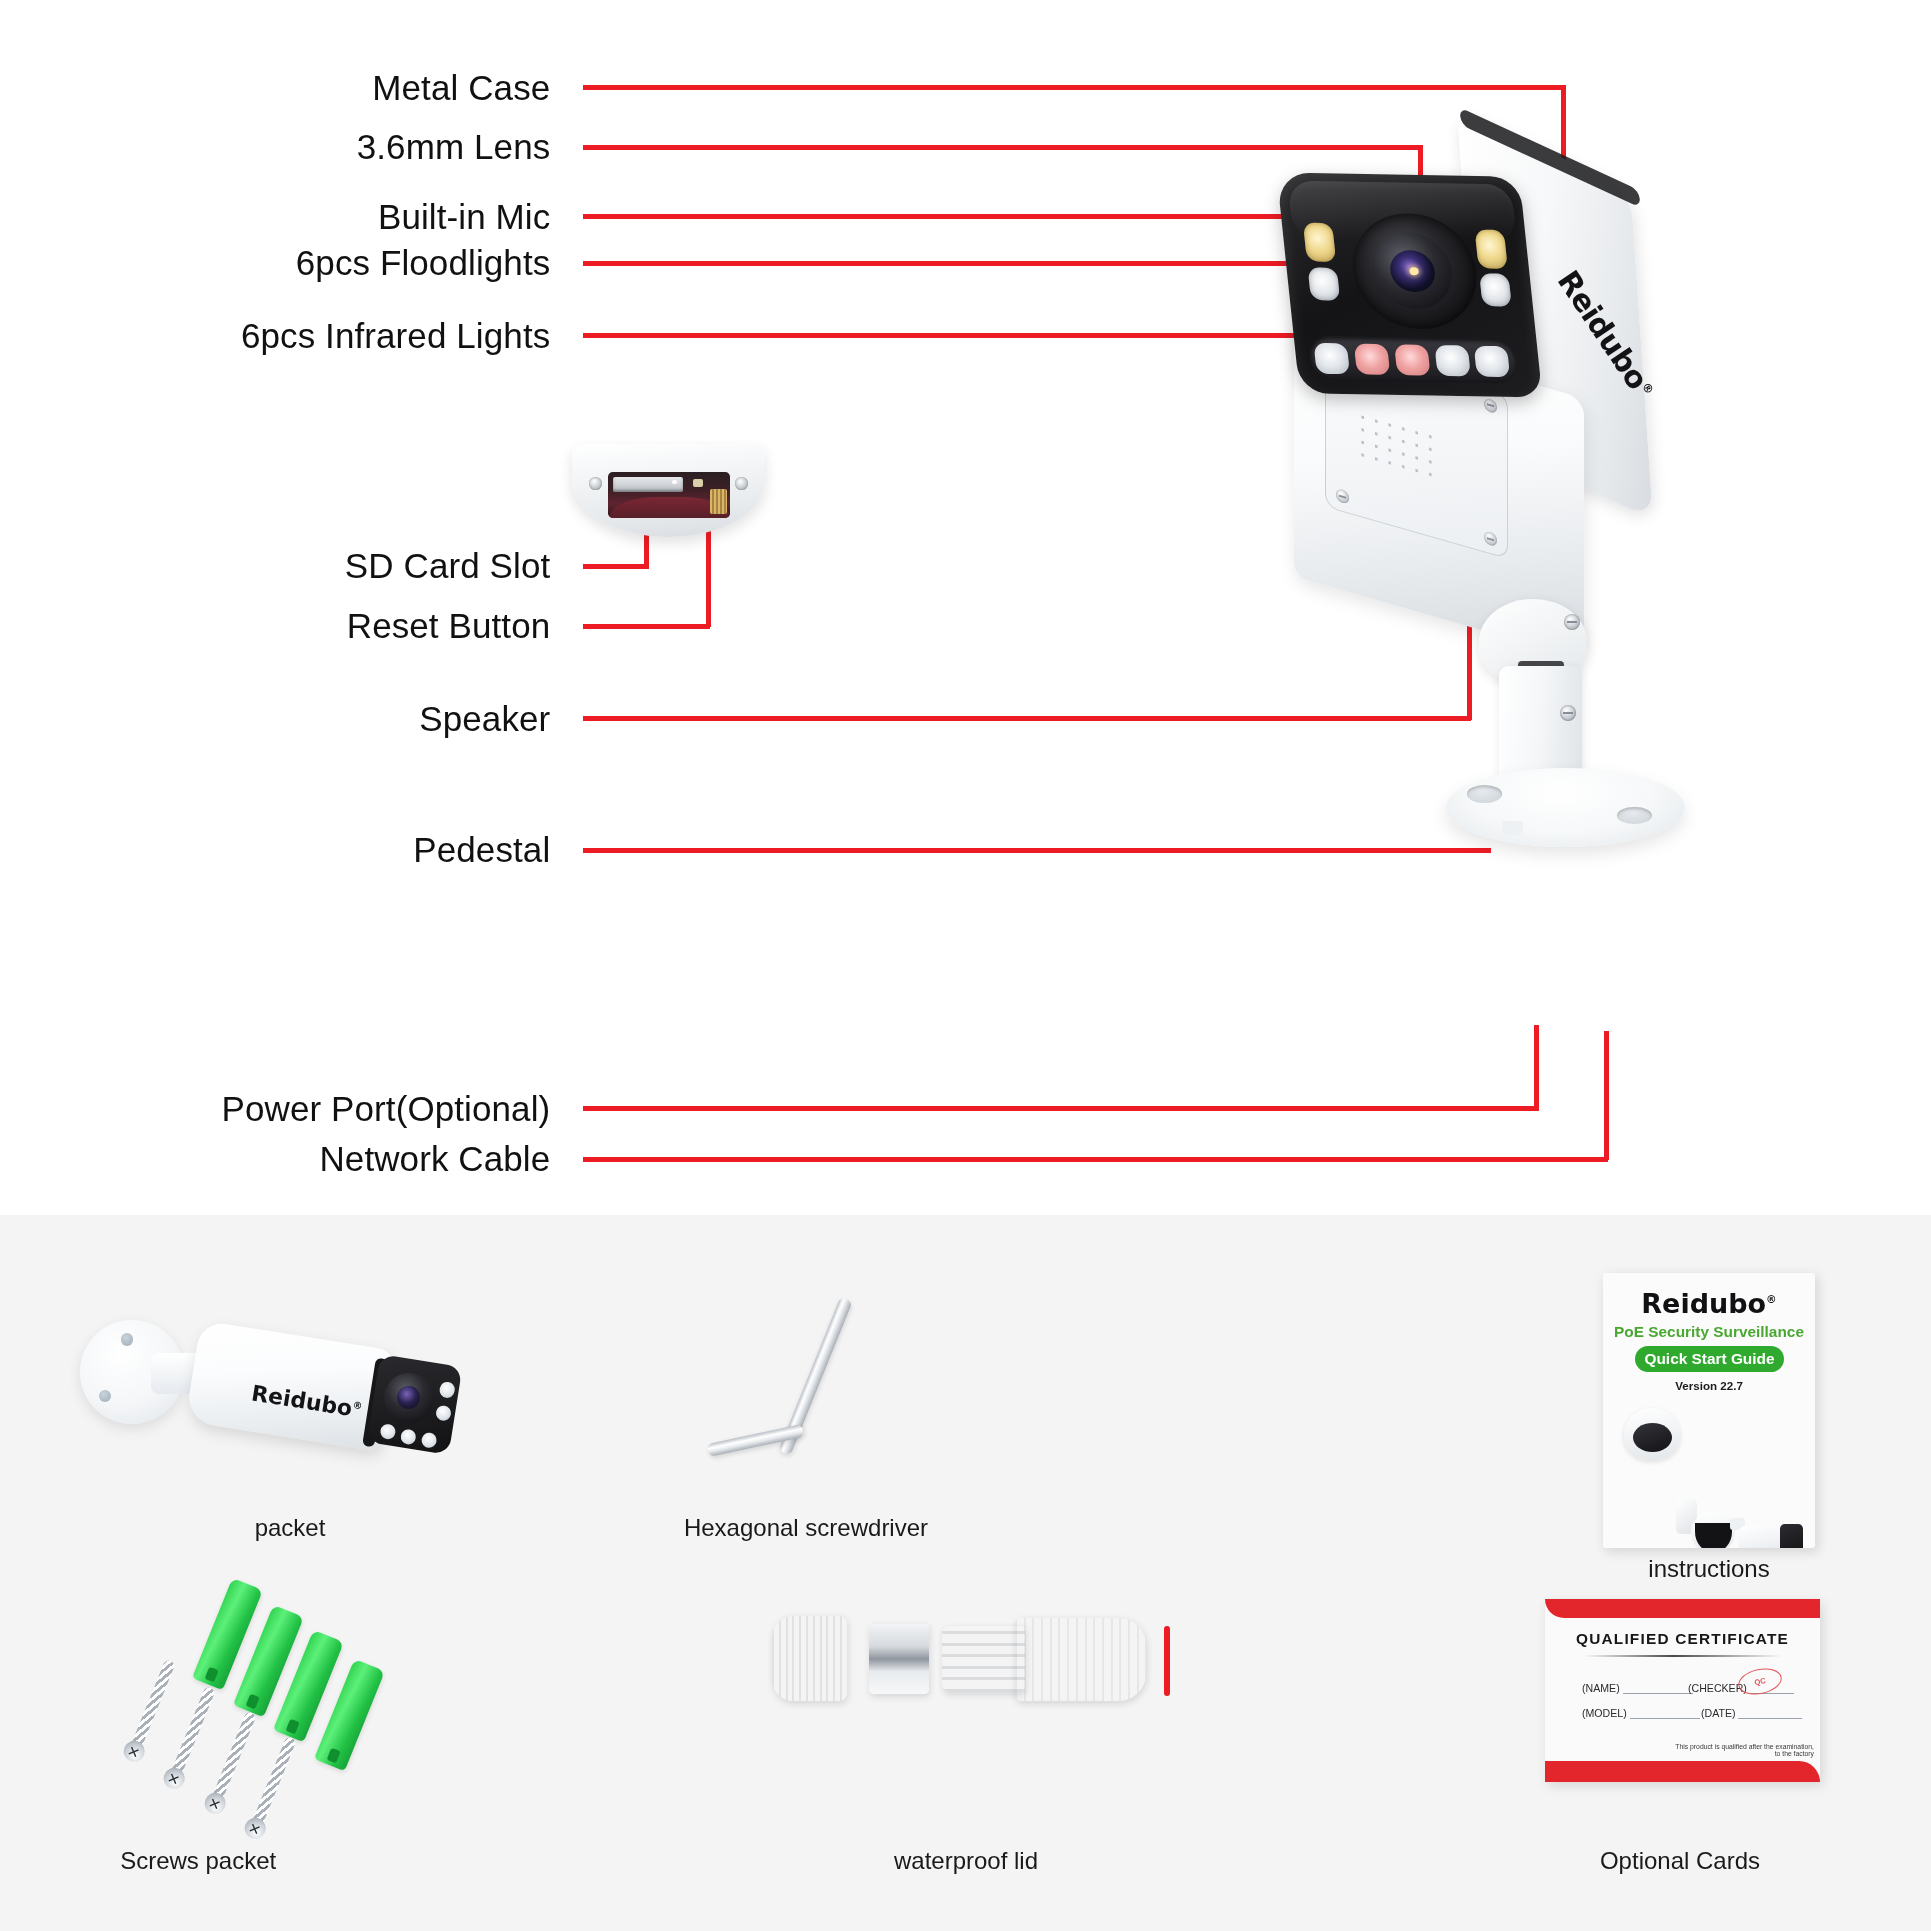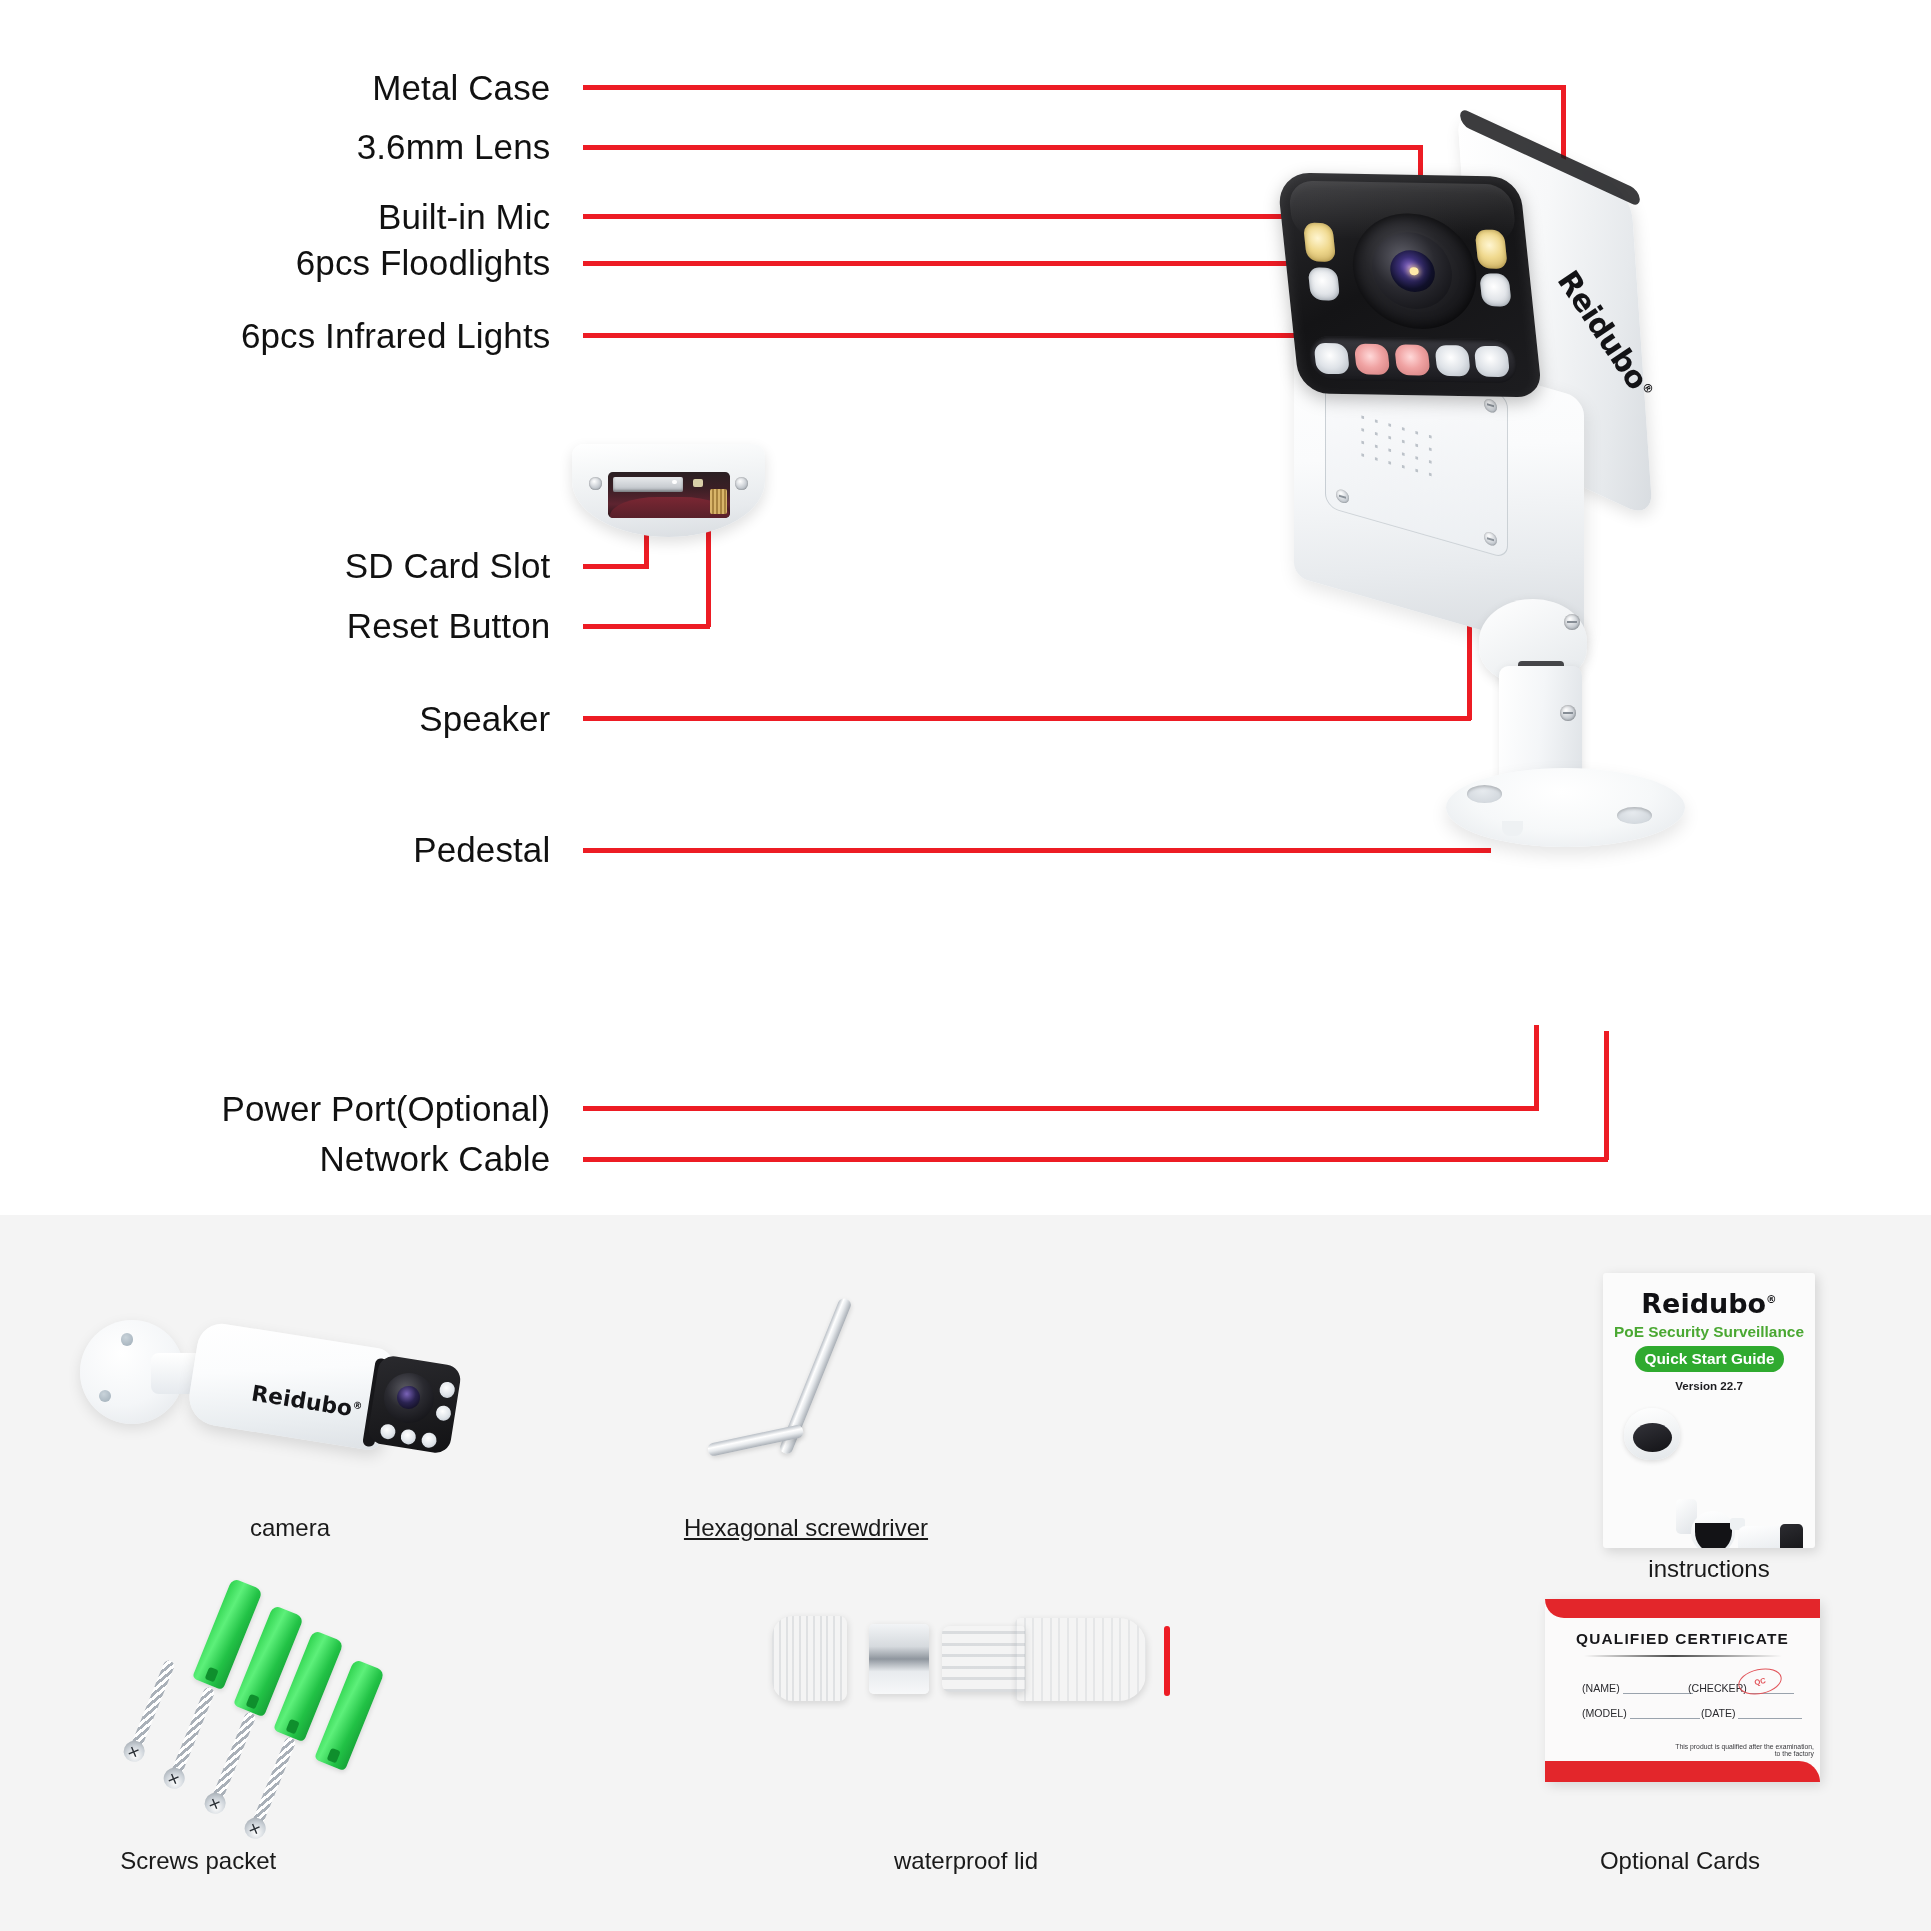--- a/index.html
+++ b/index.html
@@ -616,27 +616,27 @@
     <div id="bc-ring"></div>
     <div id="bc-face">
       <div id="bc-lens"></div>
       <div class="bc-led" style="left:64px;top:17.4px;"></div>
       <div class="bc-led" style="left:64px;top:41px;"></div>
       <div class="bc-led" style="left:11.6px;top:68px;"></div>
       <div class="bc-led" style="left:33px;top:70px;"></div>
       <div class="bc-led" style="left:54px;top:70px;"></div>
     </div>
   </div>
-  <div class="box-caption" style="left:87px;top:299px;">camera</div>
+  <div class="box-caption" style="left:87px;top:299px;">packet</div>
 
   <div id="hex">
     <div id="hex-long"></div>
     <div id="hex-short"></div>
   </div>
-  <div class="box-caption" style="left:603px;top:299px;text-decoration:underline;">Hexagonal screwdriver</div>
+  <div class="box-caption" style="left:603px;top:299px;">Hexagonal screwdriver</div>
 
   <div id="booklet">
     <div id="bk-logo"><span>Reidubo</span><span class="reg">®</span></div>
     <div id="bk-sub">PoE Security Surveillance</div>
     <div id="bk-pill">Quick Start Guide</div>
     <div id="bk-ver">Version 22.7</div>
 
     <div class="bk-cam bk-dome" style="left:21px;top:135px;"></div>
     <div class="bk-cam bk-ptz" style="left:73px;top:172px;">
       <div class="arm"></div>

